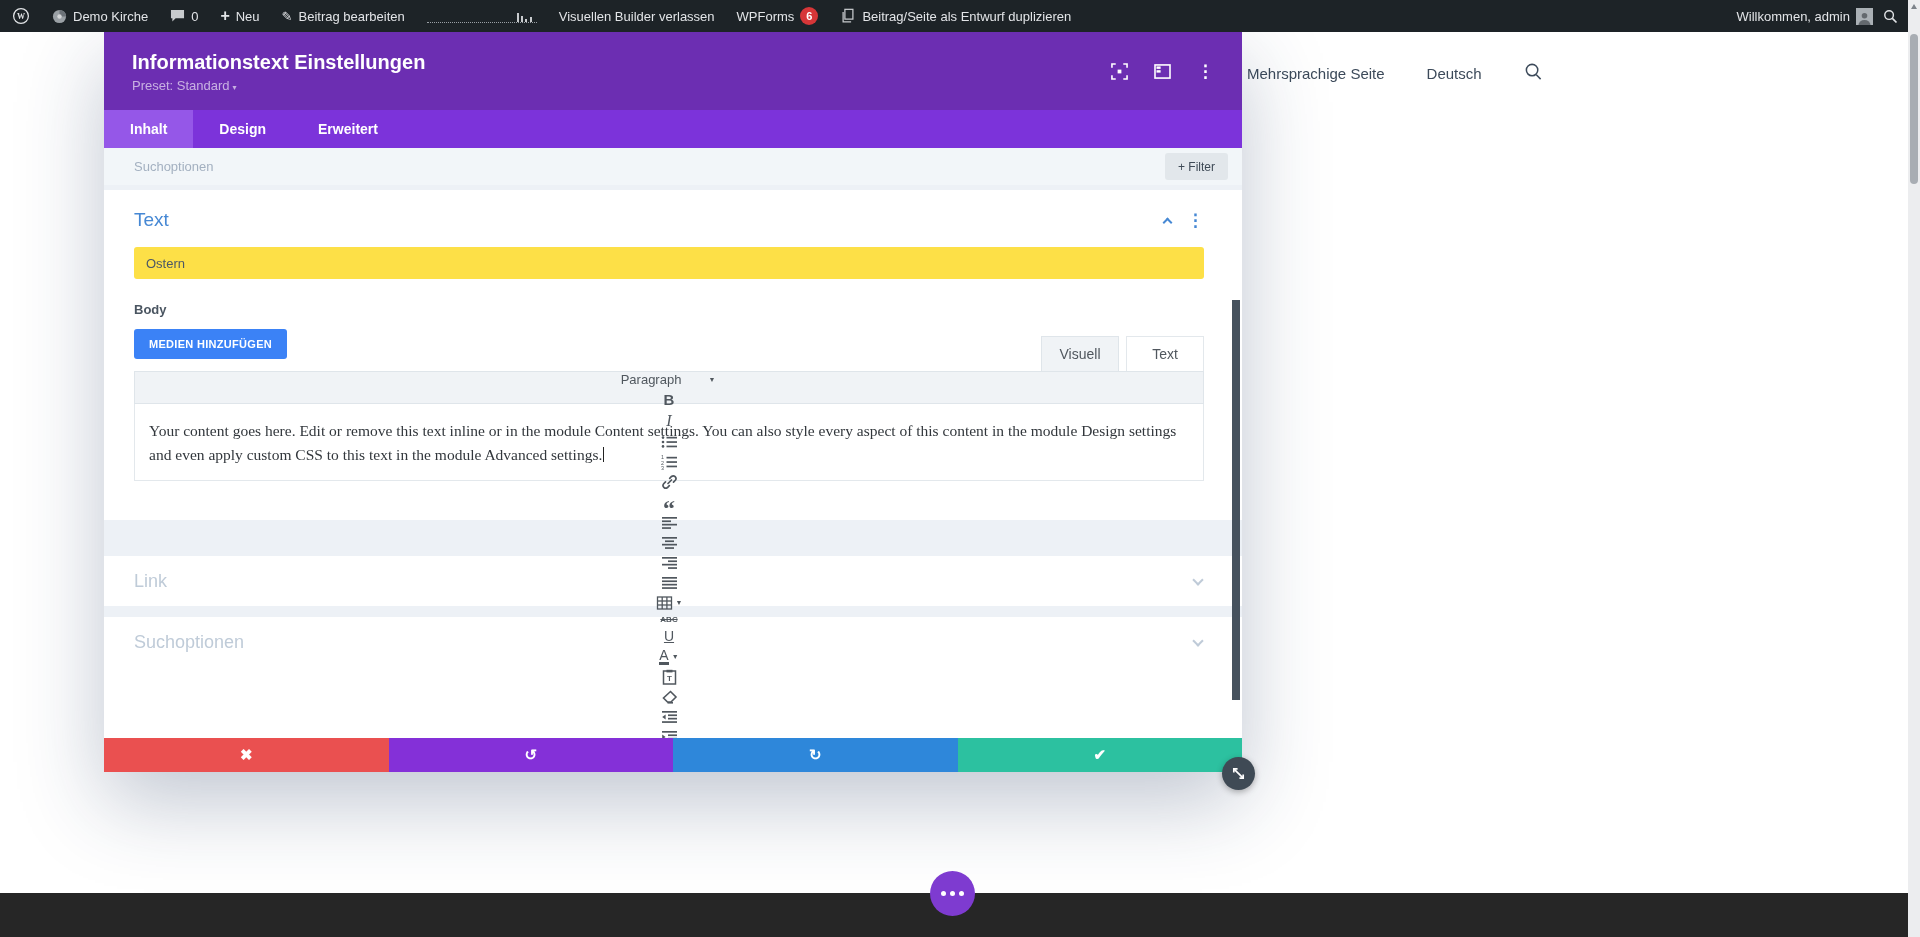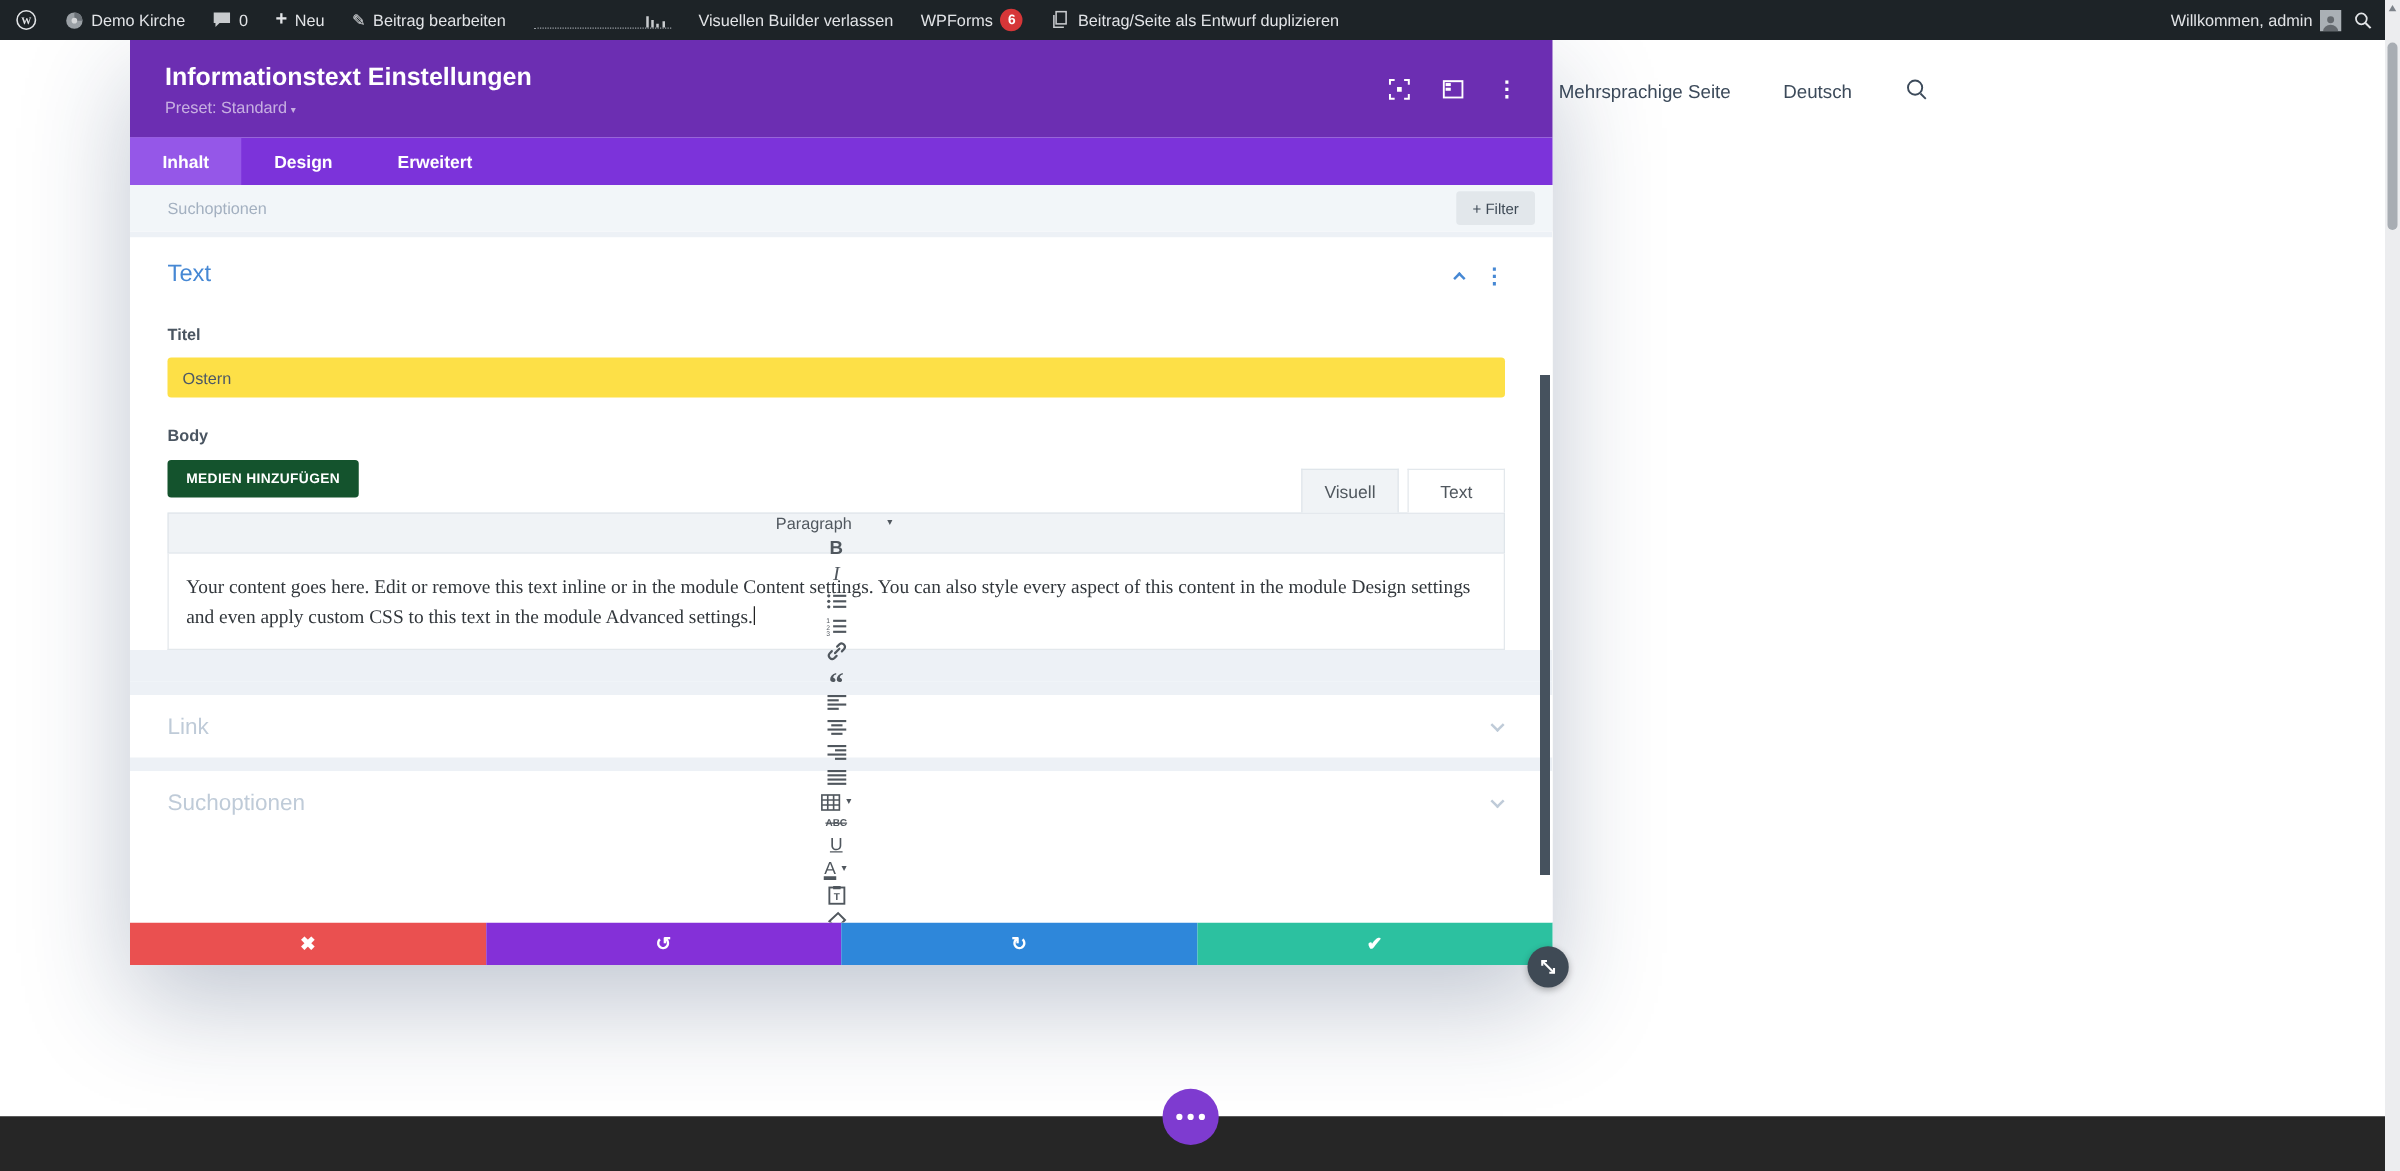--- a/index.html
+++ b/index.html
@@ -71,21 +71,21 @@
   .chev { display:inline-block; width:7px; height:7px; border-right:2px solid #4688d4; border-bottom:2px solid #4688d4; }
   .chev.up { transform:rotate(-135deg); margin-top:4px; }
   .chev.down { transform:rotate(45deg); margin-top:-3px; }
   .field-label { font-size:13px; font-weight:bold; color:#4a5561; }
   .titel-label { margin-top:24px; }
   .text-input { margin-top:11px; width:100%; height:32px; background:#fde047; border:none; border-radius:3px;
     padding:0 12px; font-size:13px; color:#4c5866; outline:none; font-family:"Liberation Sans", sans-serif; }
   .body-label { margin-top:23px; }
 
   .editor { margin-top:12px; position:relative; }
-  .media-button { background:#14532d; color:#fff; border:none; border-radius:3px; height:30px; padding:0 15px;
+  .media-button { background:#3b82f6; color:#fff; border:none; border-radius:3px; height:30px; padding:0 15px;
     font-size:11px; font-weight:bold; letter-spacing:.3px; cursor:pointer; font-family:"Liberation Sans", sans-serif; }
   .editor-tabs { position:absolute; right:0; top:7px; display:flex; gap:7px; }
   .editor-tab { width:78px; height:35px; display:flex; align-items:center; justify-content:center;
     font-size:14px; color:#50575e; cursor:pointer; }
   .editor-tab.active { background:#f0f3f6; border:1px solid #dfe5ea; border-bottom:none; }
   .editor-tab.inactive { background:#fff; border:1px solid #e3e8ec; border-bottom:none; }
   .toolbar { margin-top:12px; height:33px; background:#f0f3f6; border:1px solid #dfe5ea;
     display:flex; align-items:center; padding:0 8px; gap:4px; color:#50575e;flex-direction:column; }
   .tb-btn { display:flex; align-items:center; justify-content:center; min-width:22px; height:26px;
     cursor:pointer; color:#50575e; gap:2px; }
@@ -261,21 +261,20 @@
       <div class="band" style="height:5px"></div>
 
       <div class="section-card text-section">
         <div class="section-head">
           <span class="section-title">Text</span>
           <span class="section-head-icons">
             <span class="chev up"></span>
             <span class="kebab" style="color:#4688d4">⋮</span>
           </span>
         </div>
-        <div class="field-label titel-label">Titel</div>
         <input class="text-input" value="Ostern" style="">
         <div class="field-label body-label">Body</div>
 
         <div class="editor">
           <button class="media-button">MEDIEN HINZUFÜGEN</button>
           <div class="editor-tabs" id="editor-tabs">
               <div class="editor-tab active">Visuell</div>
               <div class="editor-tab inactive">Text</div>
             </div>
           <div class="toolbar" id="editor-toolbar">

